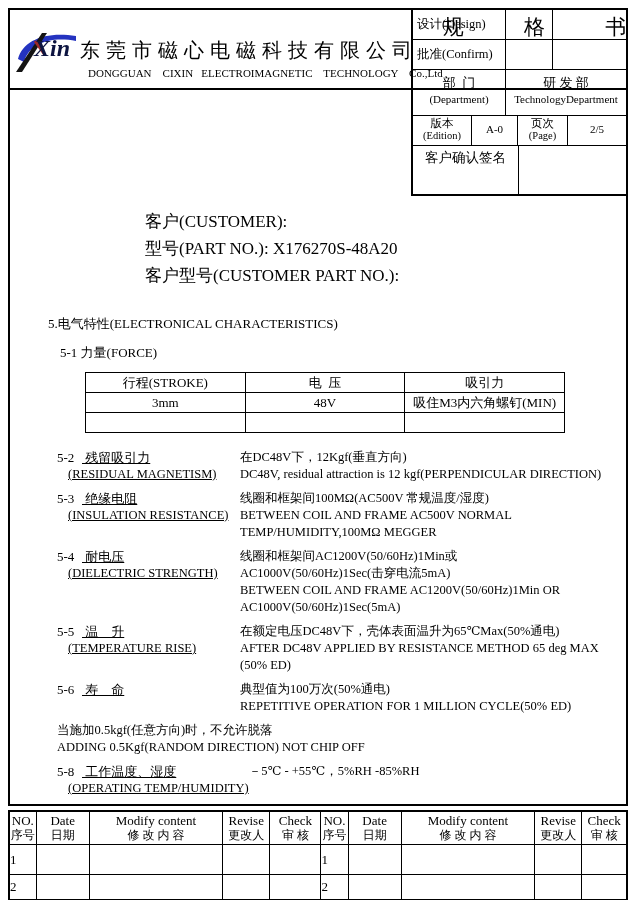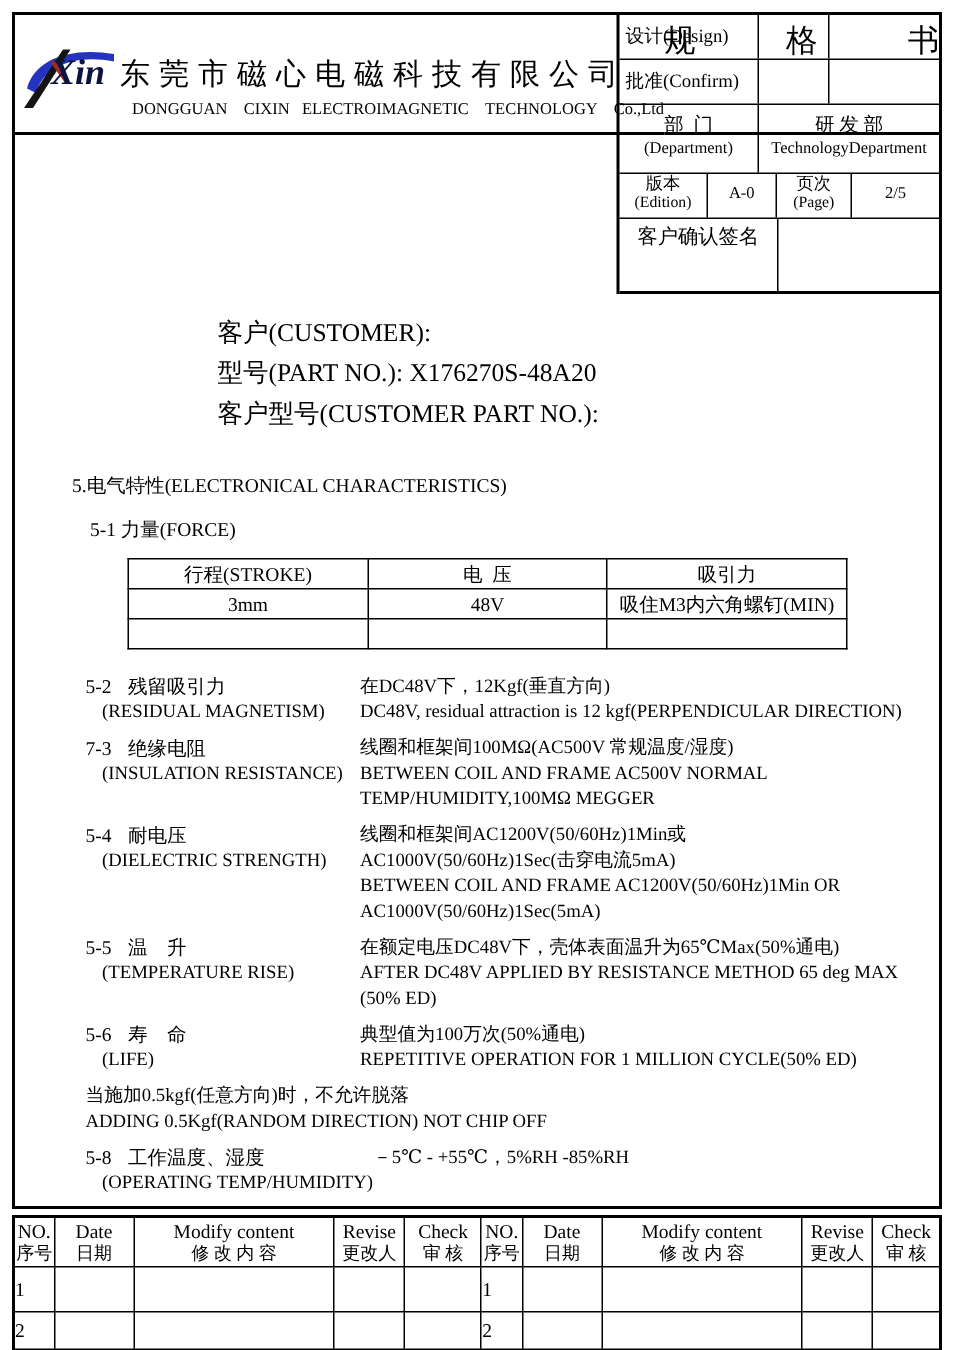--- a/index.html
+++ b/index.html
@@ -45,21 +45,21 @@
   
   .content{padding:12px 6px 0 38px;font-size:13px;}
   .customer-block{margin-left:97px;font-size:17px;line-height:27px;white-space:nowrap;}
   .section-title{margin-top:26px;line-height:18px;white-space:pre;}
   .force-heading{margin-top:11px;margin-left:12px;line-height:18px;white-space:pre;}
   .force-table{margin:10px 0 0 37px;border-collapse:collapse;width:480px;table-layout:fixed;}
   .force-table th,.force-table td{border:1px solid #000;height:19px;text-align:center;
       font-weight:normal;font-size:13px;padding:0;white-space:pre;overflow:hidden;}
   .spec-items{margin-top:16px;}
   .spec-item{display:flex;line-height:17px;margin:0 0 7px 9px;}
-  .item-label{flex:0 0 183px;white-space:pre;overflow:visible;}
+  .item-label{flex:0 0 183px;white-space:pre;overflow:visible;text-decoration:underline;}
   .item-no{display:inline-block;min-width:25px;}
   .item-en{padding-left:11px;font-size:12.5px;white-space:nowrap;}
   .item-desc{flex:1 1 auto;min-width:0;}
   .desc-line{white-space:pre;font-size:12.5px;}
   
   .rev-table{position:absolute;left:8px;top:810px;width:620px;border:2px solid #000;
       border-collapse:collapse;table-layout:fixed;}
   .rev-table th,.rev-table td{border:1px solid #000;padding:0;overflow:hidden;}
   .rev-table th{height:32px;font-weight:normal;text-align:center;vertical-align:middle;}
   .rev-th-en{font-size:13px;line-height:14px;white-space:nowrap;}
@@ -170,21 +170,21 @@
 
       <div class="spec-items" id="spec-items">
           <div class="spec-item">
             <div class="item-label"><div><span class="item-no">5-2</span><span> 残留吸引力</span></div><div class="item-en">(RESIDUAL MAGNETISM)</div></div>
             <div class="item-desc">
               <div class="desc-line">在DC48V下，12Kgf(垂直方向)</div>
               <div class="desc-line">DC48V, residual attraction is 12 kgf(PERPENDICULAR DIRECTION)</div>
             </div>
           </div>
           <div class="spec-item">
-            <div class="item-label"><div><span class="item-no">7-3</span><span> 绝缘电阻</span></div><div class="item-en">(INSULATION RESISTANCE)</div></div>
+            <div class="item-label"><div><span class="item-no">5-3</span><span> 绝缘电阻</span></div><div class="item-en">(INSULATION RESISTANCE)</div></div>
             <div class="item-desc">
               <div class="desc-line">线圈和框架间100MΩ(AC500V 常规温度/湿度)</div>
               <div class="desc-line">BETWEEN COIL AND FRAME AC500V NORMAL</div>
               <div class="desc-line">TEMP/HUMIDITY,100MΩ MEGGER</div>
             </div>
           </div>
           <div class="spec-item">
             <div class="item-label"><div><span class="item-no">5-4</span><span> 耐电压</span></div><div class="item-en">(DIELECTRIC STRENGTH)</div></div>
             <div class="item-desc">
               <div class="desc-line">线圈和框架间AC1200V(50/60Hz)1Min或</div>
@@ -195,21 +195,21 @@
           </div>
           <div class="spec-item">
             <div class="item-label"><div><span class="item-no">5-5</span><span> 温    升</span></div><div class="item-en">(TEMPERATURE RISE)</div></div>
             <div class="item-desc">
               <div class="desc-line">在额定电压DC48V下，壳体表面温升为65℃Max(50%通电)</div>
               <div class="desc-line">AFTER DC48V APPLIED BY RESISTANCE METHOD 65 deg MAX</div>
               <div class="desc-line">(50% ED)</div>
             </div>
           </div>
           <div class="spec-item">
-            <div class="item-label"><div><span class="item-no">5-6</span><span> 寿    命</span></div><div class="item-en">(LIFE)</div></div>
+            <div class="item-label"><div><span class="item-no">5-6</span><span> 寿    命</span></div></div>
             <div class="item-desc">
               <div class="desc-line">典型值为100万次(50%通电)</div>
               <div class="desc-line">REPETITIVE OPERATION FOR 1 MILLION CYCLE(50% ED)</div>
             </div>
           </div>
           <div class="spec-item">
             <div class="item-desc">
               <div class="desc-line">当施加0.5kgf(任意方向)时，不允许脱落</div>
               <div class="desc-line">ADDING 0.5Kgf(RANDOM DIRECTION) NOT CHIP OFF</div>
             </div>

